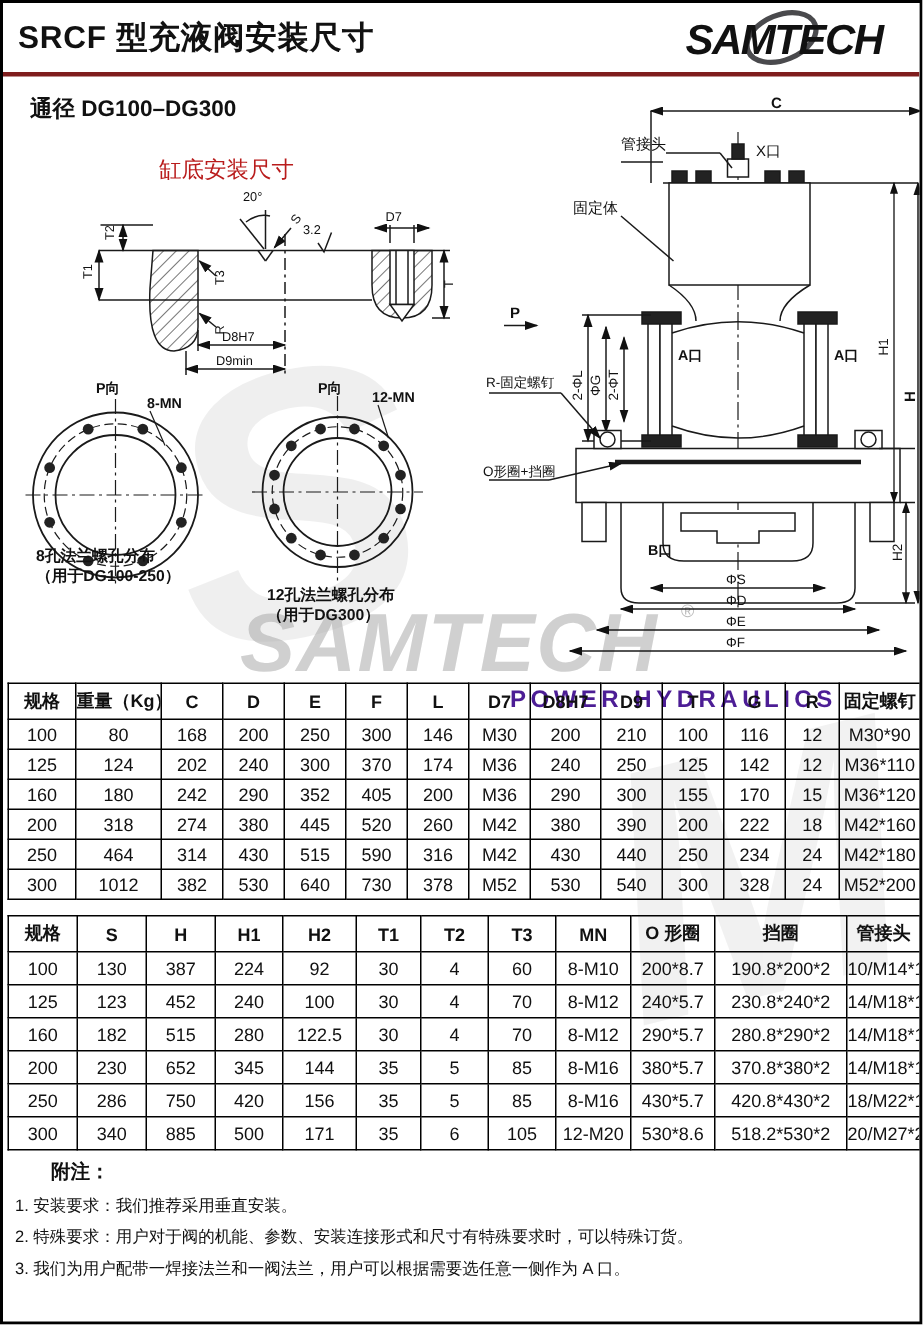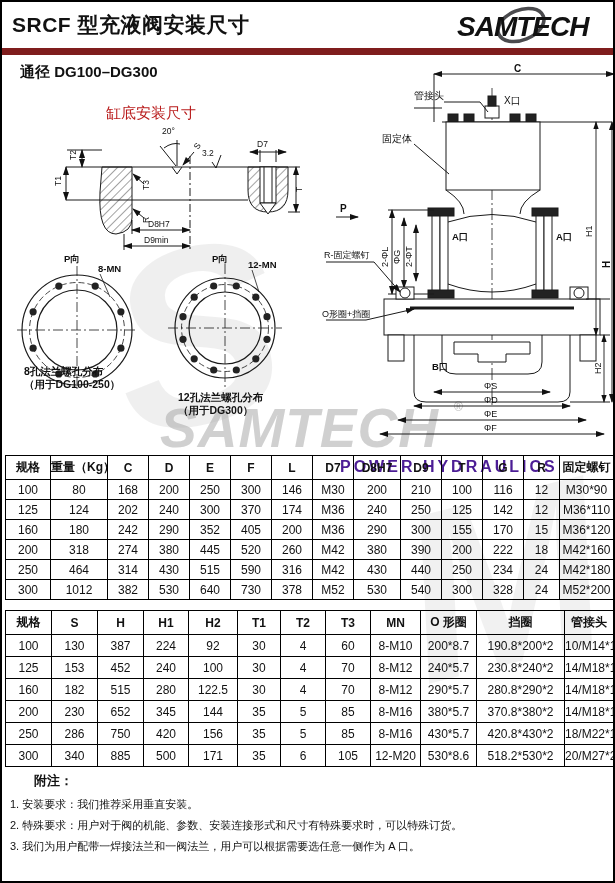--- a/index.html
+++ b/index.html
@@ -1,17 +1,17 @@
 <!DOCTYPE html>
 <html><head>
 <meta charset="utf-8">
 <style>
   html,body{margin:0;padding:0;background:#e8e8e8;font-family:"Liberation Sans",sans-serif;}
   .page{position:relative;width:615px;height:883px;margin:0 auto;background:#fff;border:2px solid #000;box-sizing:border-box;overflow:hidden;color:#111;}
-  .header{position:absolute;top:0;left:0;right:0;height:46px;border-bottom:7px solid #7f1d1d;background:#fff;}
+  .header{position:absolute;top:0;left:0;right:0;height:46px;border-bottom:3px solid #7f1d1d;background:#fff;}
   .title{position:absolute;left:10px;top:9px;font-size:21px;font-weight:bold;letter-spacing:.5px;white-space:nowrap;}
   .logo{position:absolute;right:8px;top:3px;}
   .subtitle{position:absolute;left:18px;top:61px;font-size:15px;font-weight:bold;white-space:nowrap;}
   .cap-main{position:absolute;left:104px;top:102px;font-size:15px;color:#b91c1c;white-space:nowrap;}
   .flange-cap{position:absolute;font-size:10.5px;font-weight:bold;line-height:13px;white-space:nowrap;}
   svg text{font-family:"Liberation Sans",sans-serif;fill:#111;}
   .dwg{position:absolute;}
   
   .wm-text{position:absolute;left:158px;top:394px;font-size:55px;font-weight:bold;font-style:italic;color:#ababab;opacity:.55;letter-spacing:1px;pointer-events:none;white-space:nowrap;}
   .wm-sub{position:absolute;left:338px;top:456px;font-size:16px;font-weight:bold;color:#4c1d95;letter-spacing:3px;pointer-events:none;white-space:nowrap;}
@@ -460,21 +460,21 @@
           <td>30</td>
           <td>4</td>
           <td>60</td>
           <td>8-M10</td>
           <td>200*8.7</td>
           <td>190.8*200*2</td>
           <td>10/M14*1.5</td>
         </tr>
         <tr>
           <td>125</td>
-          <td>153</td>
+          <td>123</td>
           <td>452</td>
           <td>240</td>
           <td>100</td>
           <td>30</td>
           <td>4</td>
           <td>70</td>
           <td>8-M12</td>
           <td>240*5.7</td>
           <td>230.8*240*2</td>
           <td>14/M18*1.5</td>

